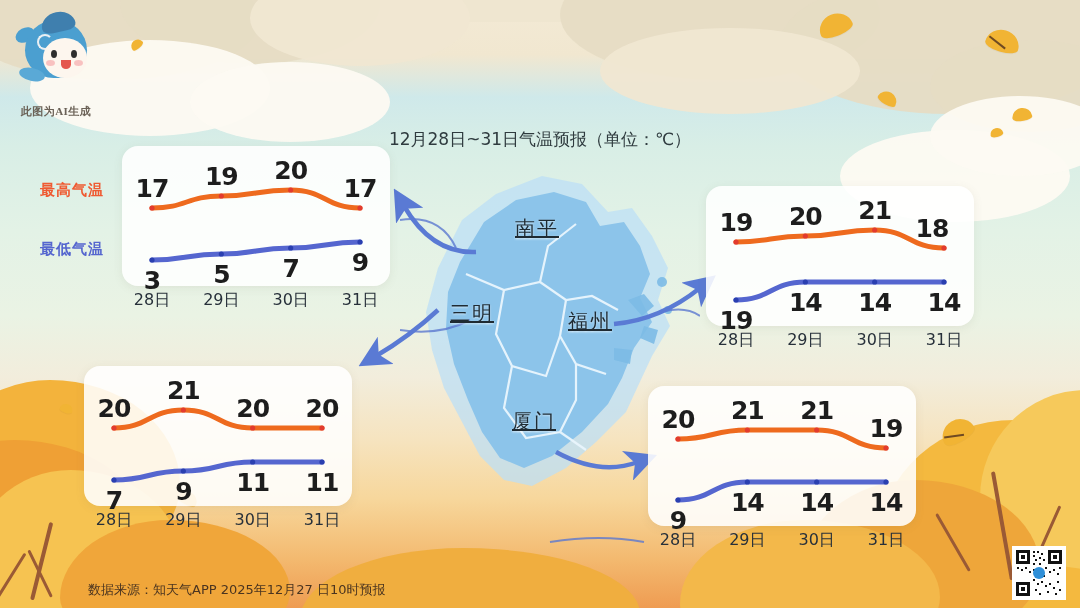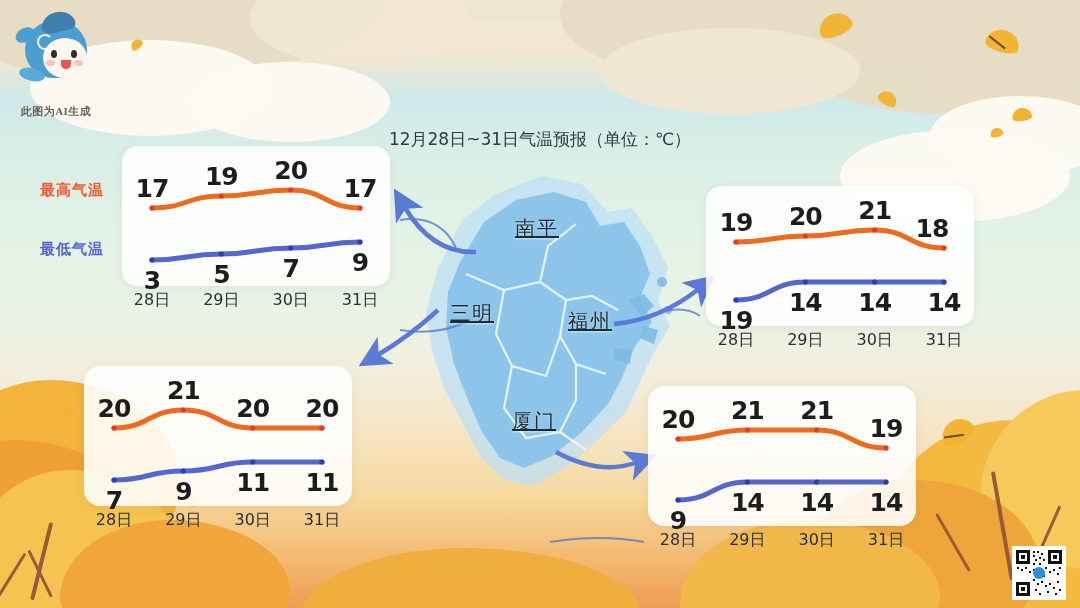--- a/index.html
+++ b/index.html
@@ -459,20 +459,21 @@
         <div class="val" style="left: 99.3333px; top: 102px;">14</div>
         <div class="val" style="left: 168.667px; top: 102px;">14</div>
         <div class="val" style="left: 238px; top: 102px;">14</div>
         <div class="daylabel" style="left: 30px; top: 144px;">28日</div>
         <div class="daylabel" style="left: 99.3333px; top: 144px;">29日</div>
         <div class="daylabel" style="left: 168.667px; top: 144px;">30日</div>
         <div class="daylabel" style="left: 238px; top: 144px;">31日</div>
       </div>
     </div>
 
+  <div class="footer-left">数据来源：知天气APP 2025年12月27 日10时预报</div>
 
   <div id="qr">
     <svg viewBox="0 0 50 50" width="50" height="50">
       <rect width="50" height="50" fill="#fff"></rect>
       <g fill="#111">
         <rect x="2" y="2" width="14" height="14"></rect>
           <rect x="5" y="5" width="8" height="8" fill="#fff"></rect>
           <rect x="7" y="7" width="4" height="4"></rect>
         <rect x="34" y="2" width="14" height="14"></rect>
           <rect x="37" y="5" width="8" height="8" fill="#fff"></rect>

